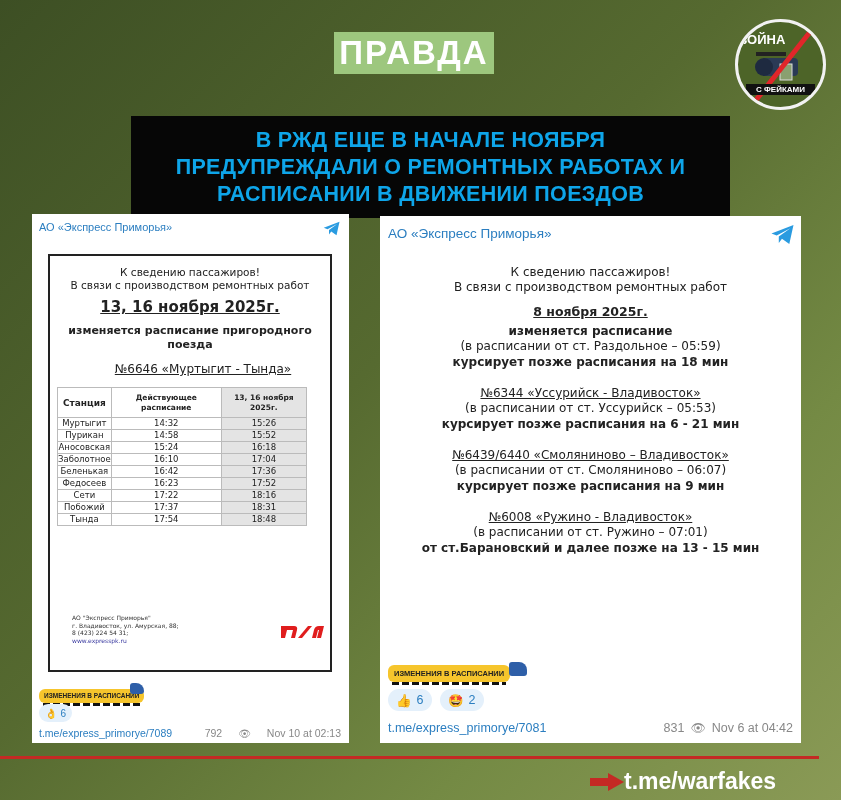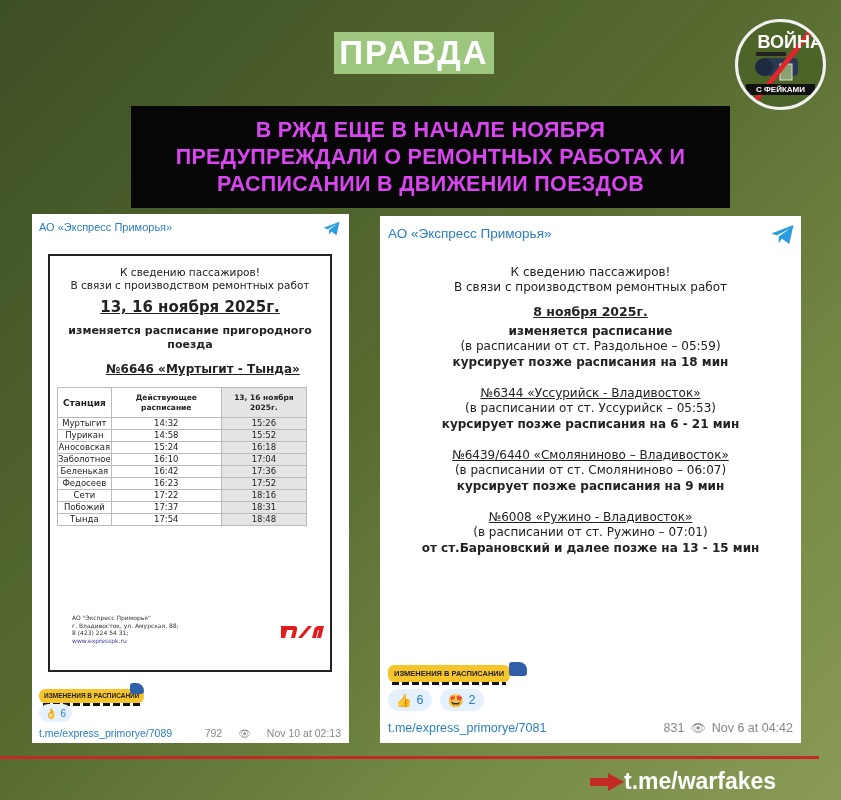--- a/index.html
+++ b/index.html
@@ -3,40 +3,40 @@
 <meta charset="utf-8">
 <style>
   html,body{margin:0;padding:0;}
   body{width:841px;height:800px;overflow:hidden;position:relative;
     background:linear-gradient(135deg,#3d4f24 0%,#566a30 45%,#748a44 75%,#8a9a56 100%);
     font-family:"DejaVu Sans",sans-serif;}
   .abs{position:absolute;}
   .pravda{left:334px;top:32px;width:160px;height:42px;background:#9dc77e;color:#fff;
     font-family:"Liberation Sans",sans-serif;font-weight:bold;font-size:33px;letter-spacing:2px;
     display:flex;align-items:center;justify-content:center;}
-  .headline{left:131px;top:106px;width:599px;height:102px;background:#060606;color:#d946ef;
+  .headline{left:131px;top:116px;width:599px;height:102px;background:#060606;color:#0ea5e9;
     font-family:"Liberation Sans",sans-serif;font-weight:bold;font-size:21.5px;line-height:27px;
     text-align:center;display:flex;flex-direction:column;justify-content:center;letter-spacing:0.3px;}
   .logo{left:735px;top:19px;width:91px;height:91px;border-radius:50%;border:3px solid #f2f2f2;
     box-sizing:border-box;background:#4d6428;overflow:hidden;}
-  .logo .t1{position:absolute;left:0;right:0;top:10px;text-align:right;color:#fff;font-family:"Liberation Sans",sans-serif;
-    font-weight:bold;font-size:18px;}
+  .logo .t1{position:absolute;left:0;right:0;top:10px;text-align:left;color:#fff;font-family:"Liberation Sans",sans-serif;
+    font-weight:bold;font-size:13px;}
   .logo .t2{position:absolute;left:8px;right:8px;top:62px;background:#111;text-align:center;color:#fff;font-family:"Liberation Sans",sans-serif;
     font-weight:bold;font-size:8px;padding:1px 0;}
   .card{background:#fff;box-sizing:border-box;}
   .card1{left:32px;top:214px;width:317px;height:529px;}
   .card2{left:380px;top:216px;width:421px;height:527px;}
   .chan{color:#2b7ec0;font-family:"Liberation Sans",sans-serif;}
   .tg{position:absolute;}
   .notice{left:48px;top:254px;width:284px;height:418px;border:2px solid #222;box-sizing:border-box;background:#fff;
     text-align:center;color:#222;}
   .n-line{font-size:10.5px;line-height:13px;}
   .n-date{font-size:15px;font-weight:bold;text-decoration:underline;margin-top:6px;}
   .n-bold{font-size:11px;font-weight:bold;line-height:14px;}
-  .n-train{font-size:12px;font-weight:bold;text-decoration:underline;padding-left:26px;}
+  .n-train{font-size:12px;font-weight:normal;text-decoration:underline;padding-left:26px;}
   table.sch{position:absolute;left:7px;top:131px;width:250px;border-collapse:collapse;font-size:8.5px;color:#222;}
   table.sch td,table.sch th{border:1px solid #bbb;padding:0;text-align:center;height:11px;line-height:11px;}
   table.sch th{height:29px;font-size:7.5px;line-height:10px;}
   table.sch th.st{font-size:9px;}
   table.sch .new{background:#e4e4e4;}
   .addr{position:absolute;left:22px;top:358px;text-align:left;font-size:6px;line-height:7.5px;color:#333;}
   .addr .url{color:#3a3aa0;}
   .rzd{position:absolute;left:228px;top:364px;color:#e01d1d;font-weight:bold;font-style:italic;font-size:20px;font-family:"Liberation Serif",serif;}
   .tag{display:inline-flex;align-items:center;background:#f6c52c;border-radius:6px;color:#222;font-weight:bold;
     font-family:"Liberation Sans",sans-serif;position:relative;}

